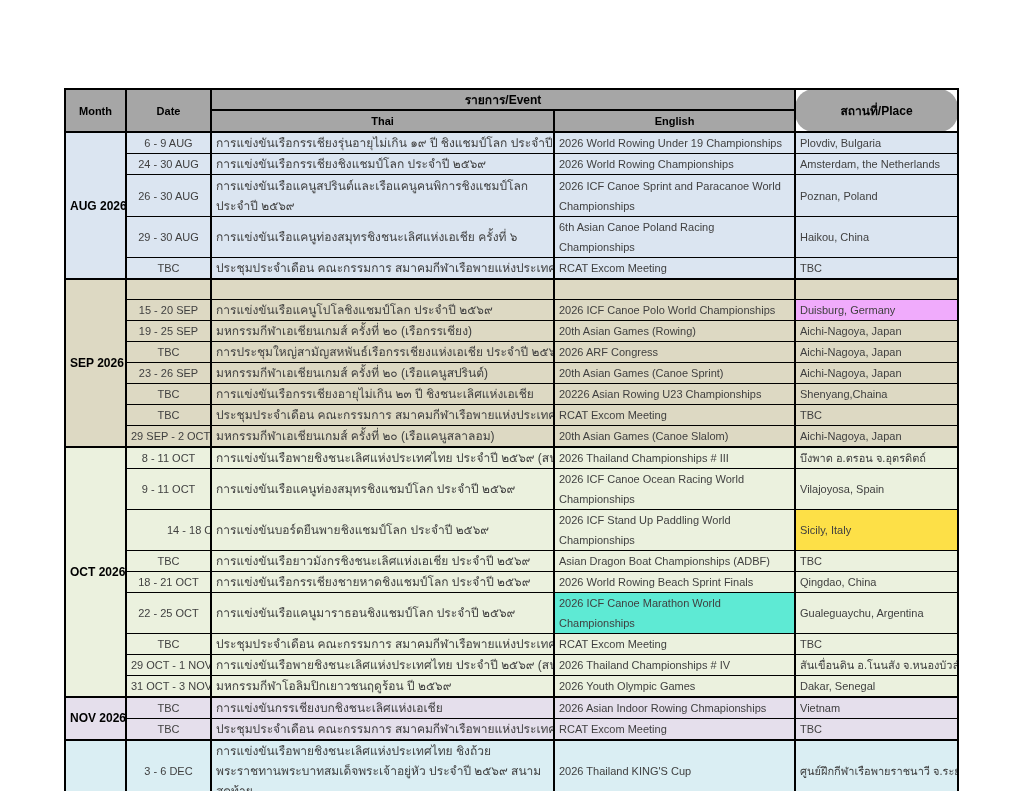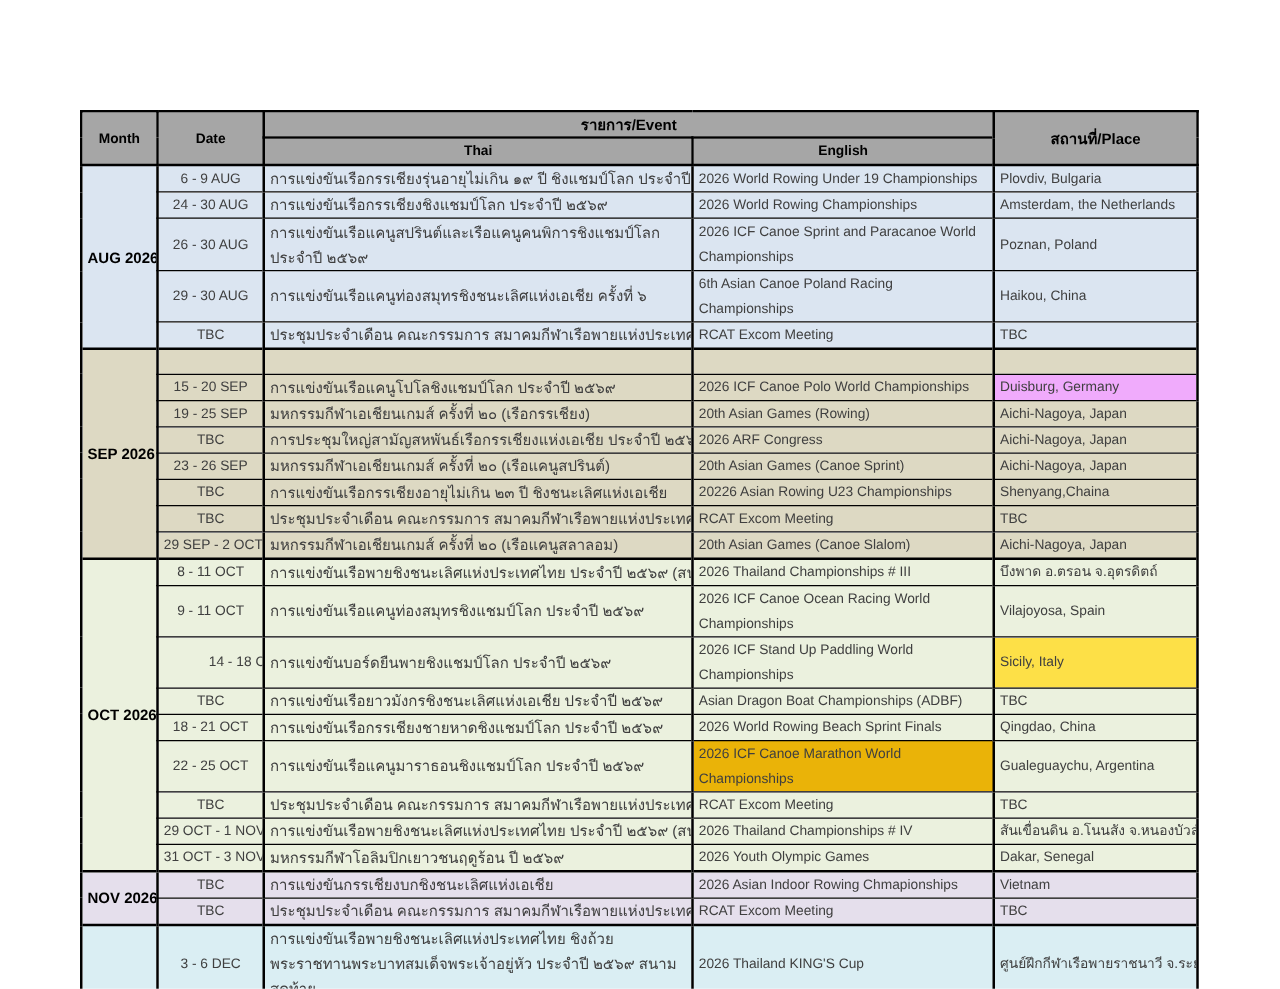--- a/index.html
+++ b/index.html
@@ -79,21 +79,21 @@
       <col style="width:85px">
       <col style="width:343px">
       <col style="width:241px">
       <col style="width:163px">
     </colgroup>
     <thead>
       <tr>
         <th rowspan="2" class="hdr-b" style="background: rgb(166, 166, 166);">Month</th>
         <th rowspan="2" class="hdr-b" style="background: rgb(166, 166, 166);">Date</th>
         <th colspan="2" class="thai-h" style="background: rgb(166, 166, 166);">รายการ/Event</th>
-        <th rowspan="2" class="hdr-b thai-h" style="background: rgb(166, 166, 166);">สถานที่/Place</th>
+        <th rowspan="2" class="hdr-b thai-h" style="background: rgb(166, 166, 166); border-radius: 19px;">สถานที่/Place</th>
       </tr>
       <tr>
         <th class="hdr-b" style="background: rgb(166, 166, 166);">Thai</th>
         <th class="hdr-b" style="background: rgb(166, 166, 166);">English</th>
       </tr>
     </thead>
     <tbody id="table-body">
         <tr>
           <td class="month-cell sec-top" rowspan="5" style="background: rgb(219, 229, 241);">AUG 2026</td>
           <td class="date-cell sec-top" style="background: rgb(219, 229, 241);">6 - 9 AUG</td>
@@ -201,21 +201,21 @@
         </tr>
         <tr>
           <td class="date-cell" style="background: rgb(235, 241, 222);">18 - 21 OCT</td>
           <td class="thai-cell" style="background: rgb(235, 241, 222);">การแข่งขันเรือกรรเชียงชายหาดชิงแชมป์โลก ประจำปี ๒๕๖๙</td>
           <td class="english-cell" style="background: rgb(235, 241, 222);">2026 World Rowing Beach Sprint Finals</td>
           <td class="place-cell" style="background: rgb(235, 241, 222);">Qingdao, China</td>
         </tr>
         <tr>
           <td class="date-cell" style="background: rgb(235, 241, 222);">22 - 25 OCT</td>
           <td class="thai-cell" style="background: rgb(235, 241, 222);">การแข่งขันเรือแคนูมาราธอนชิงแชมป์โลก ประจำปี ๒๕๖๙</td>
-          <td class="english-cell" style="background: #eab308;">2026 ICF Canoe Marathon World Championships</td>
+          <td class="english-cell" style="background: #5eead4;">2026 ICF Canoe Marathon World Championships</td>
           <td class="place-cell" style="background: rgb(235, 241, 222);">Gualeguaychu, Argentina</td>
         </tr>
         <tr>
           <td class="date-cell" style="background: rgb(235, 241, 222);">TBC</td>
           <td class="thai-cell" style="background: rgb(235, 241, 222);">ประชุมประจำเดือน คณะกรรมการ สมาคมกีฬาเรือพายแห่งประเทศไทย</td>
           <td class="english-cell" style="background: rgb(235, 241, 222);">RCAT Excom Meeting</td>
           <td class="place-cell" style="background: rgb(235, 241, 222);">TBC</td>
         </tr>
         <tr>
           <td class="date-cell" style="background: rgb(235, 241, 222);">29 OCT - 1 NOV</td>

